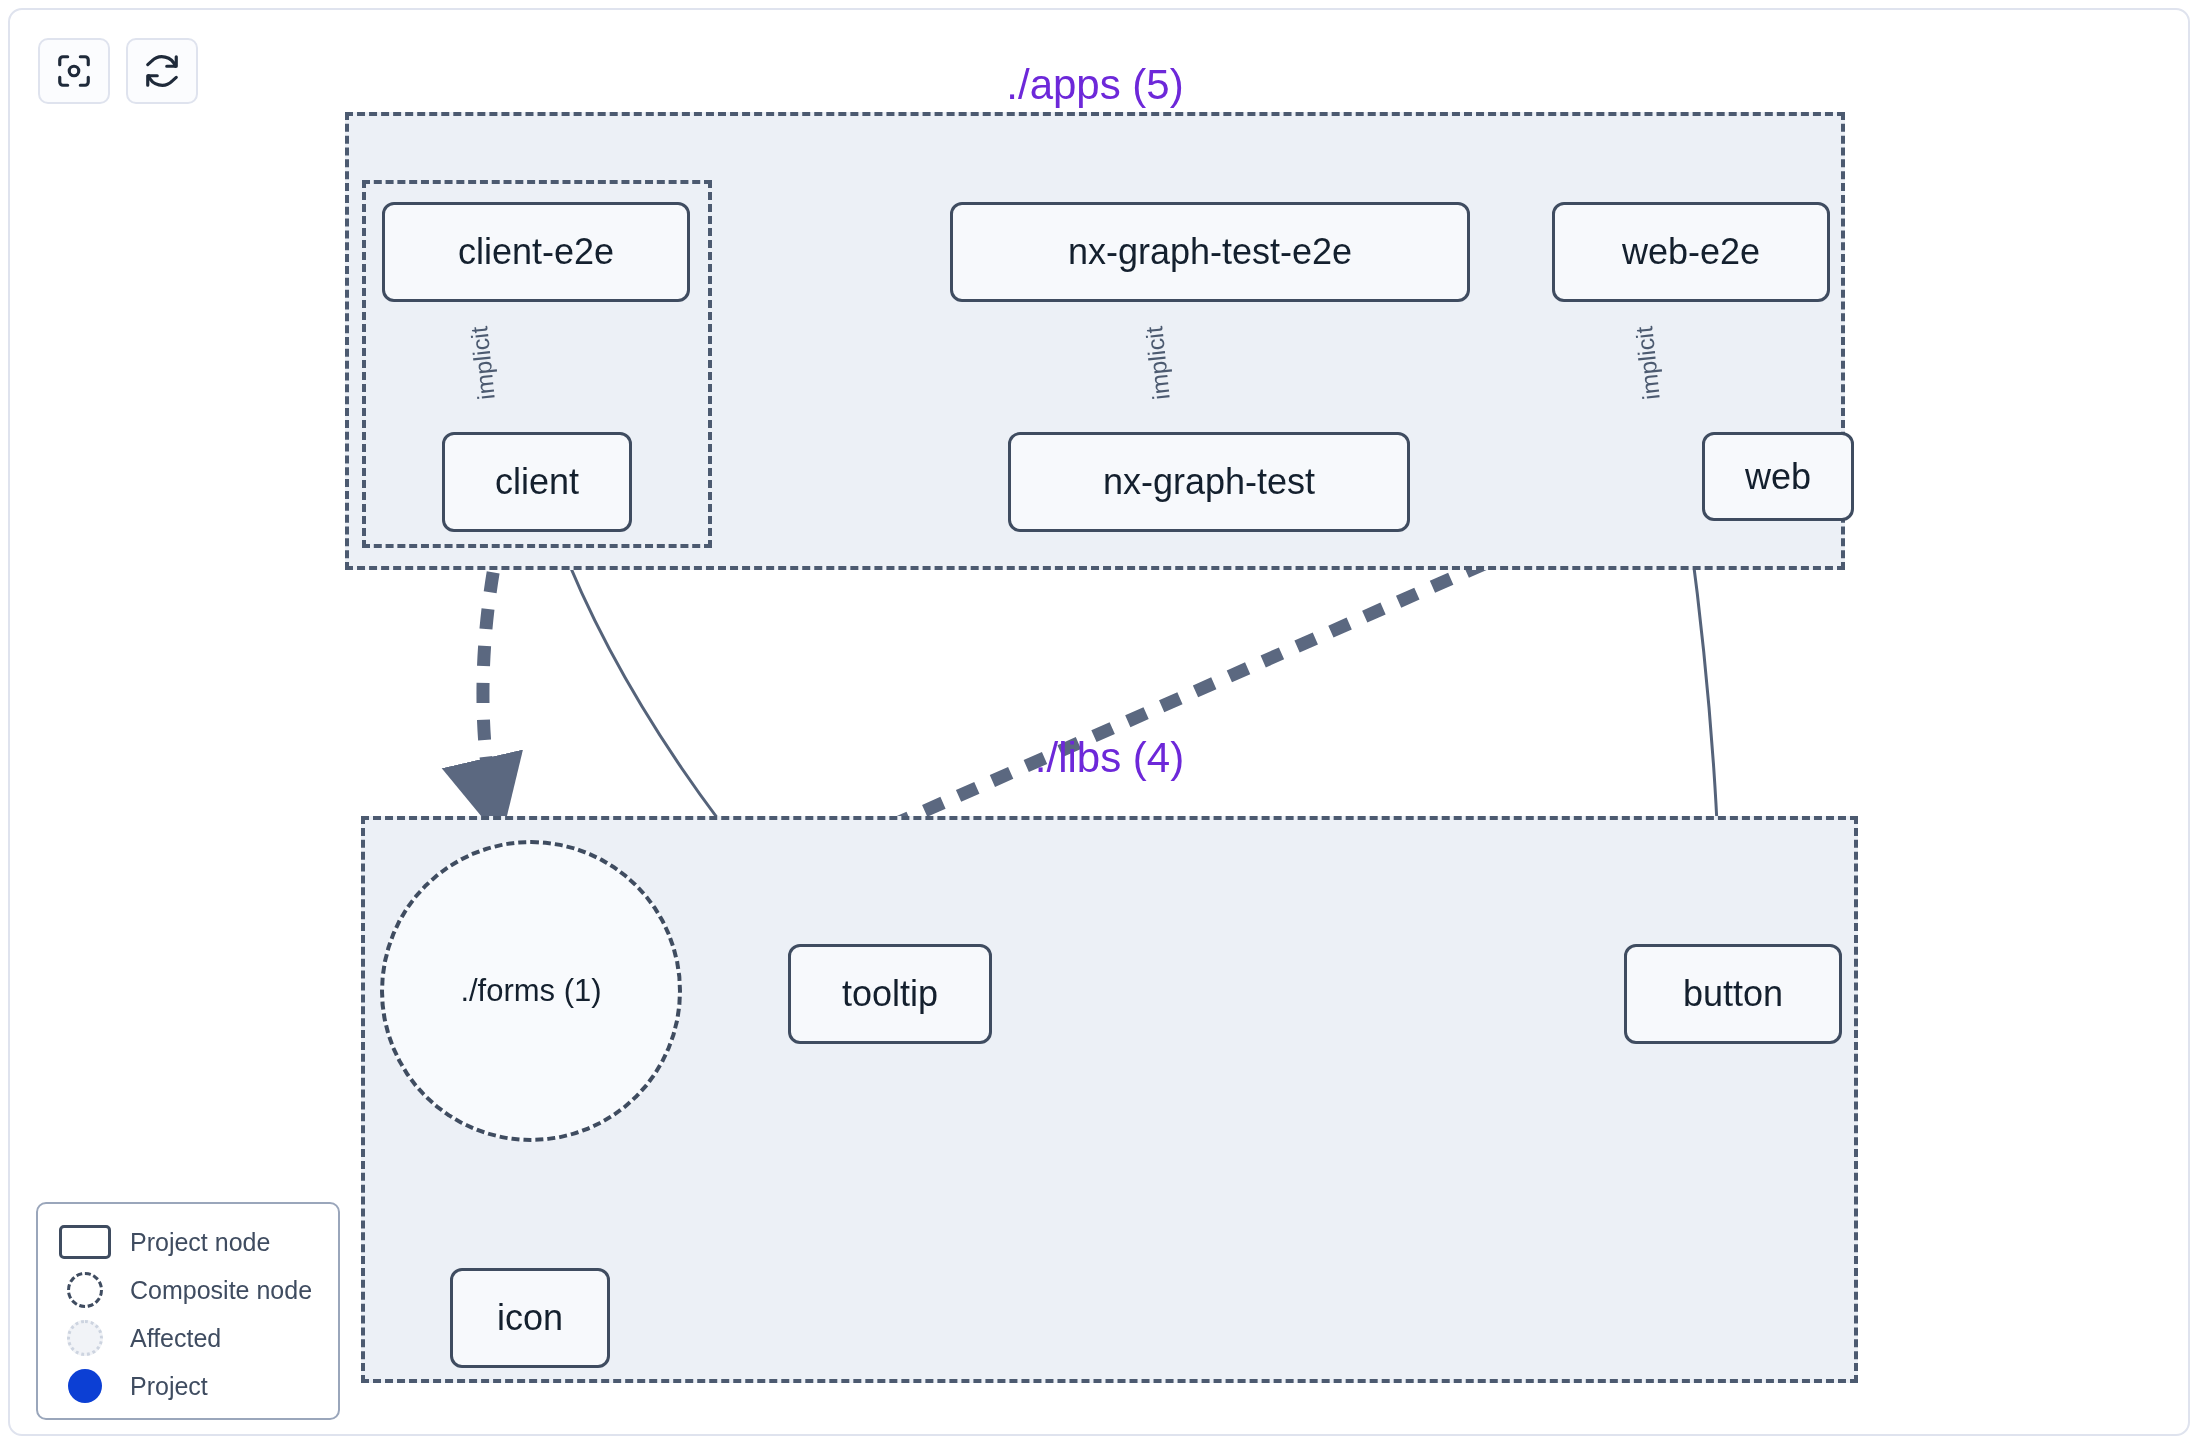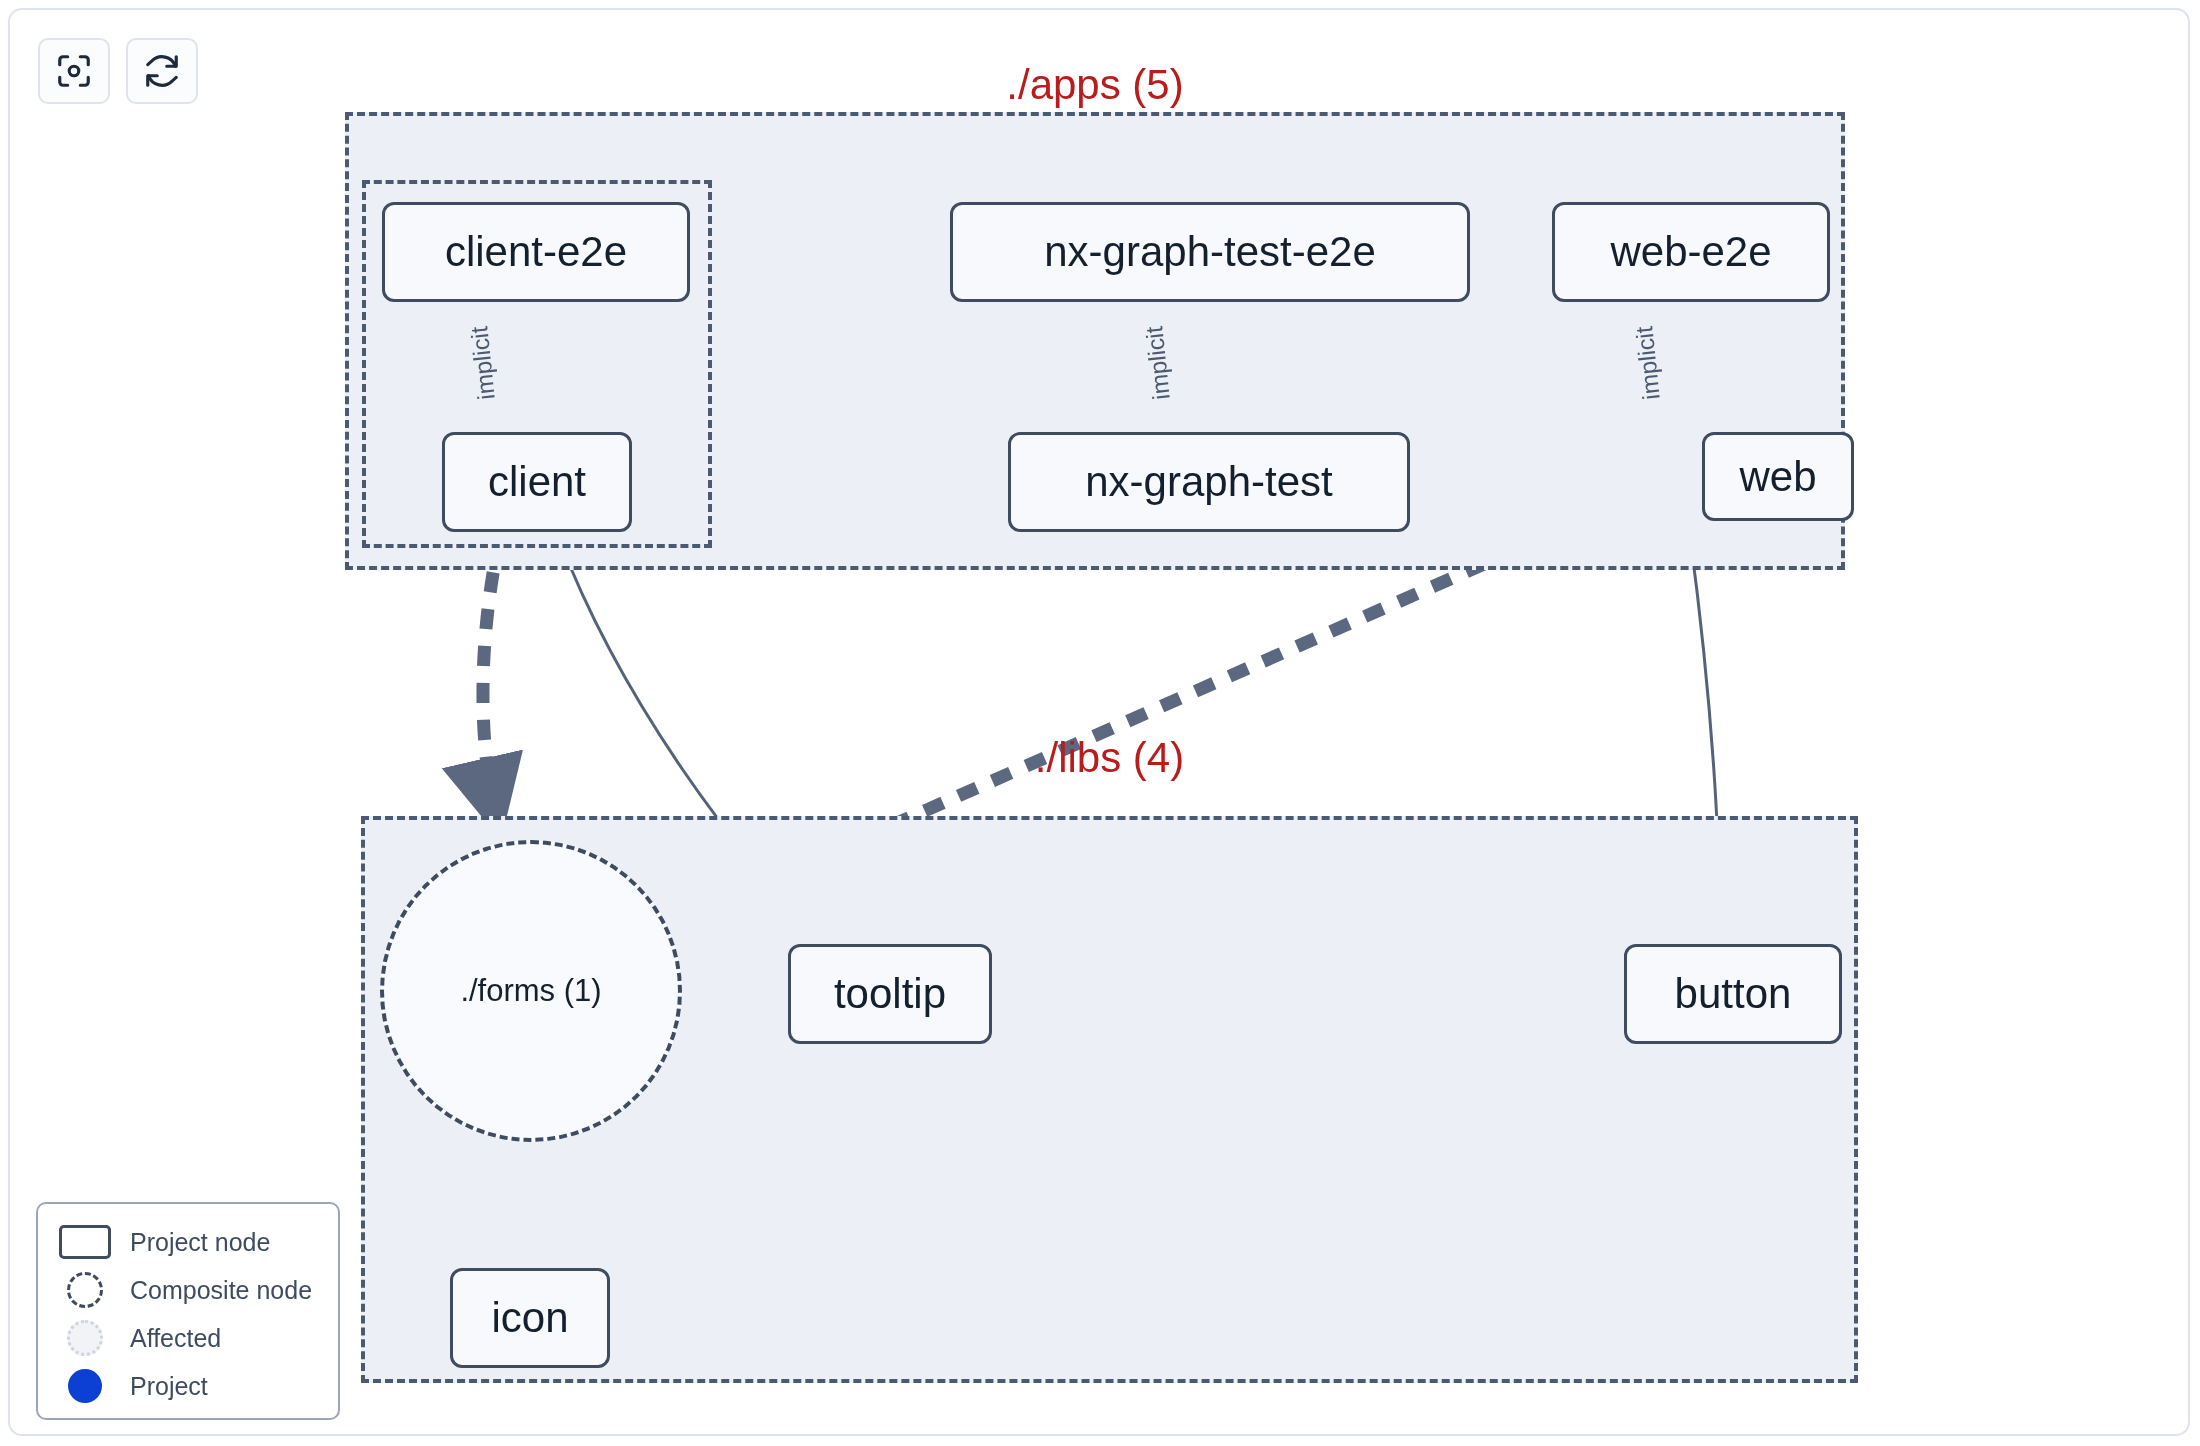--- a/index.html
+++ b/index.html
@@ -72,40 +72,40 @@
     background: #ecf0f6;
     border: 4px dashed #4c5a70;
     z-index: 12;
   }
   .group-box.sub {
     background: transparent;
     border-width: 4px;
   }
   .group-label {
     position: absolute;
-    color: #b91c1c;
+    color: #6d28d9;
     font-size: 42px;
     line-height: 1;
     white-space: nowrap;
     z-index: 22;
     font-family: "Liberation Sans", sans-serif;
   }
 
   
   .node {
     position: absolute;
     box-sizing: border-box;
     background: #f7f9fc;
     border: 3px solid #3f4c60;
     border-radius: 12px;
     display: flex;
     align-items: center;
     justify-content: center;
     color: #14202e;
-    font-size: 42px;
+    font-size: 36px;
     z-index: 30;
     cursor: pointer;
     white-space: nowrap;
     font-family: "Liberation Sans", sans-serif;
   }
   .node.composite {
     border-radius: 50%;
     border: 4px dashed #3f4c60;
     background: #f8fafd;
     font-size: 31px;

